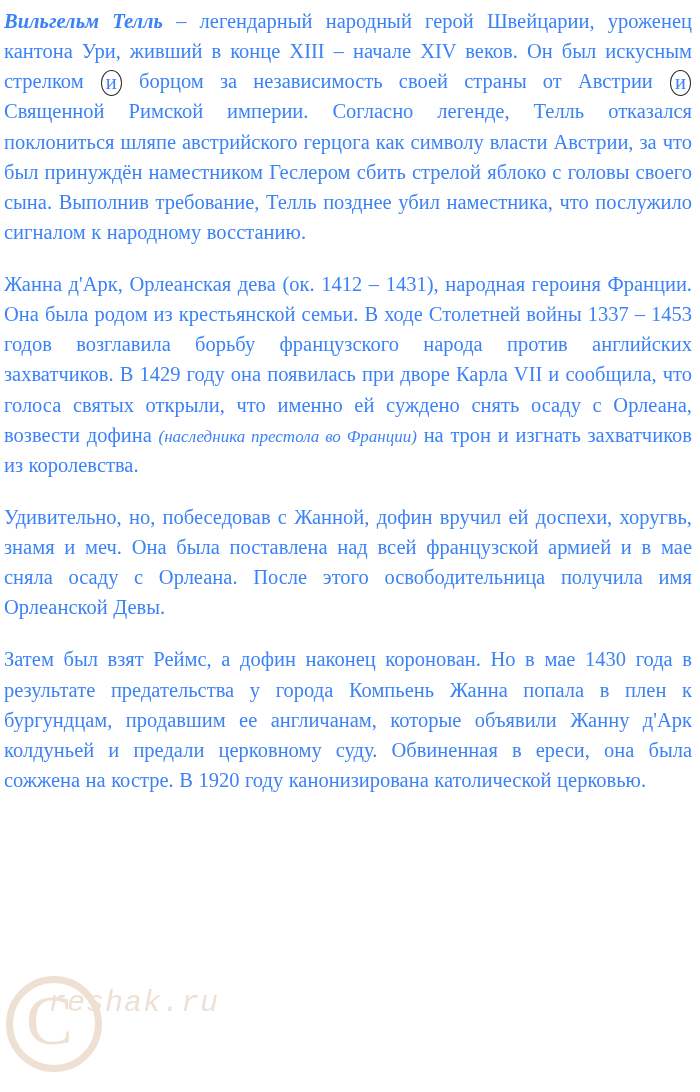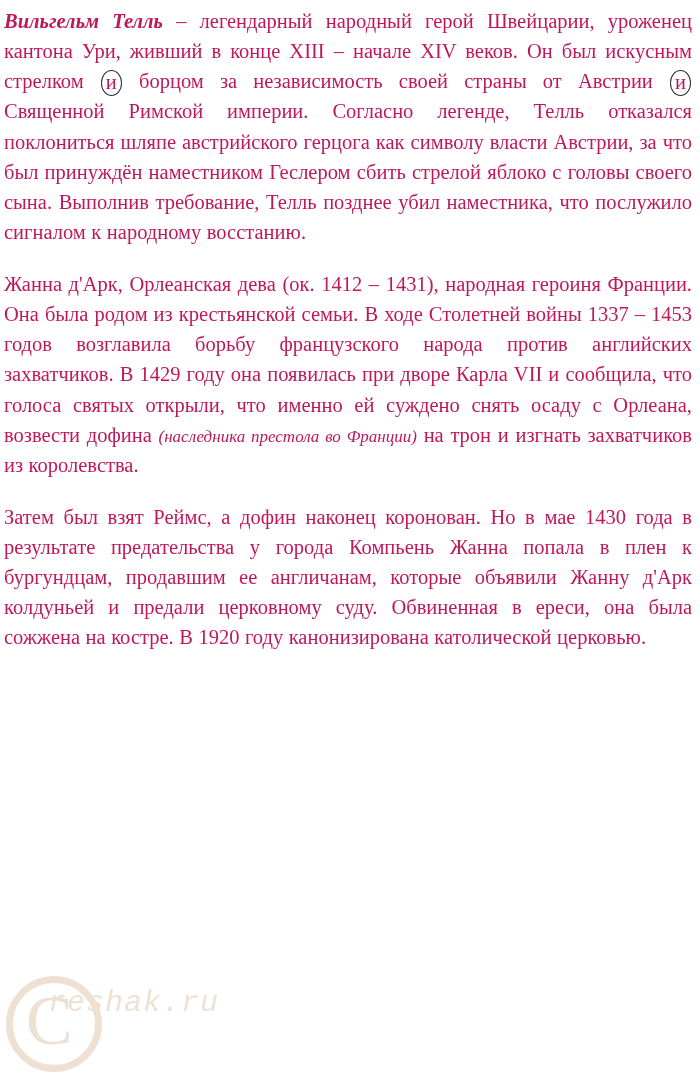--- a/index.html
+++ b/index.html
@@ -22,21 +22,21 @@
     box-sizing: border-box;
     padding: 6px 8px 0 4px;
   }
   p.para {
     margin: 0 0 22px 0;
     font-size: 20.5px;
     line-height: 1.47;
     text-align: justify;
     text-justify: inter-word;
     word-spacing: 0.02em;
-    color: #be185d;
+    color: #3b82f6;
   }
   p.para:last-child {
     margin-bottom: 0;
   }
   .bold-italic {
     font-weight: bold;
     font-style: italic;
   }
   .small-italic {
     font-style: italic;
@@ -103,20 +103,21 @@
 </head>
 <body>
 
 <div class="page">
 
   <p class="para"><span class="bold-italic">Вильгельм Телль</span><span> – легендарный народный герой Швейцарии, уроженец кантона Ури, живший в конце XIII – начале XIV веков. Он был искусным стрелком </span><span class="circled tight">и</span><span> борцом за независимость своей страны от Австрии </span><span class="circled tight">и</span><span> Священной Римской империи. Согласно легенде, Телль отказался поклониться шляпе австрийского герцога как символу власти Австрии, за что был принуждён наместником Геслером сбить стрелой яблоко с головы своего сына. Выполнив требование, Телль позднее убил наместника, что послужило сигналом к народному восстанию.</span></p>
 
 
   <p class="para"><span>Жанна д'Арк, Орлеанская дева (ок. 1412 – 1431), народная героиня Франции. Она была родом из крестьянской семьи. В ходе Столетней войны 1337 – 1453 годов возглавила борьбу французского народа против английских захватчиков. В 1429 году она появилась при дворе Карла VII и сообщила, что голоса святых открыли, что именно ей суждено снять осаду с Орлеана, возвести дофина </span><span class="small-italic">(наследника престола во Франции)</span><span> на трон и изгнать захватчиков из королевства.</span></p>
 
+  <p class="para faint">Удивительно, но, побеседовав с Жанной, дофин вручил ей доспехи, хоругвь, знамя и меч. Она была поставлена над всей французской армией и в мае сняла осаду с Орлеана. После этого освободительница получила имя Орлеанской Девы.</p>
 
   <p class="para faint">Затем был взят Реймс, а дофин наконец коронован. Но в мае 1430 года в результате предательства у города Компьень Жанна попала в плен к бургундцам, продавшим ее англичанам, которые объявили Жанну д'Арк колдуньей и предали церковному суду. Обвиненная в ереси, она была сожжена на костре. В 1920 году канонизирована католической церковью.</p>
 
   <div class="watermark">
     <div class="wm-text">reshak.ru</div>
     <div class="wm-ring"></div>
     <div class="wm-c">C</div>
   </div>
 
 </div>

